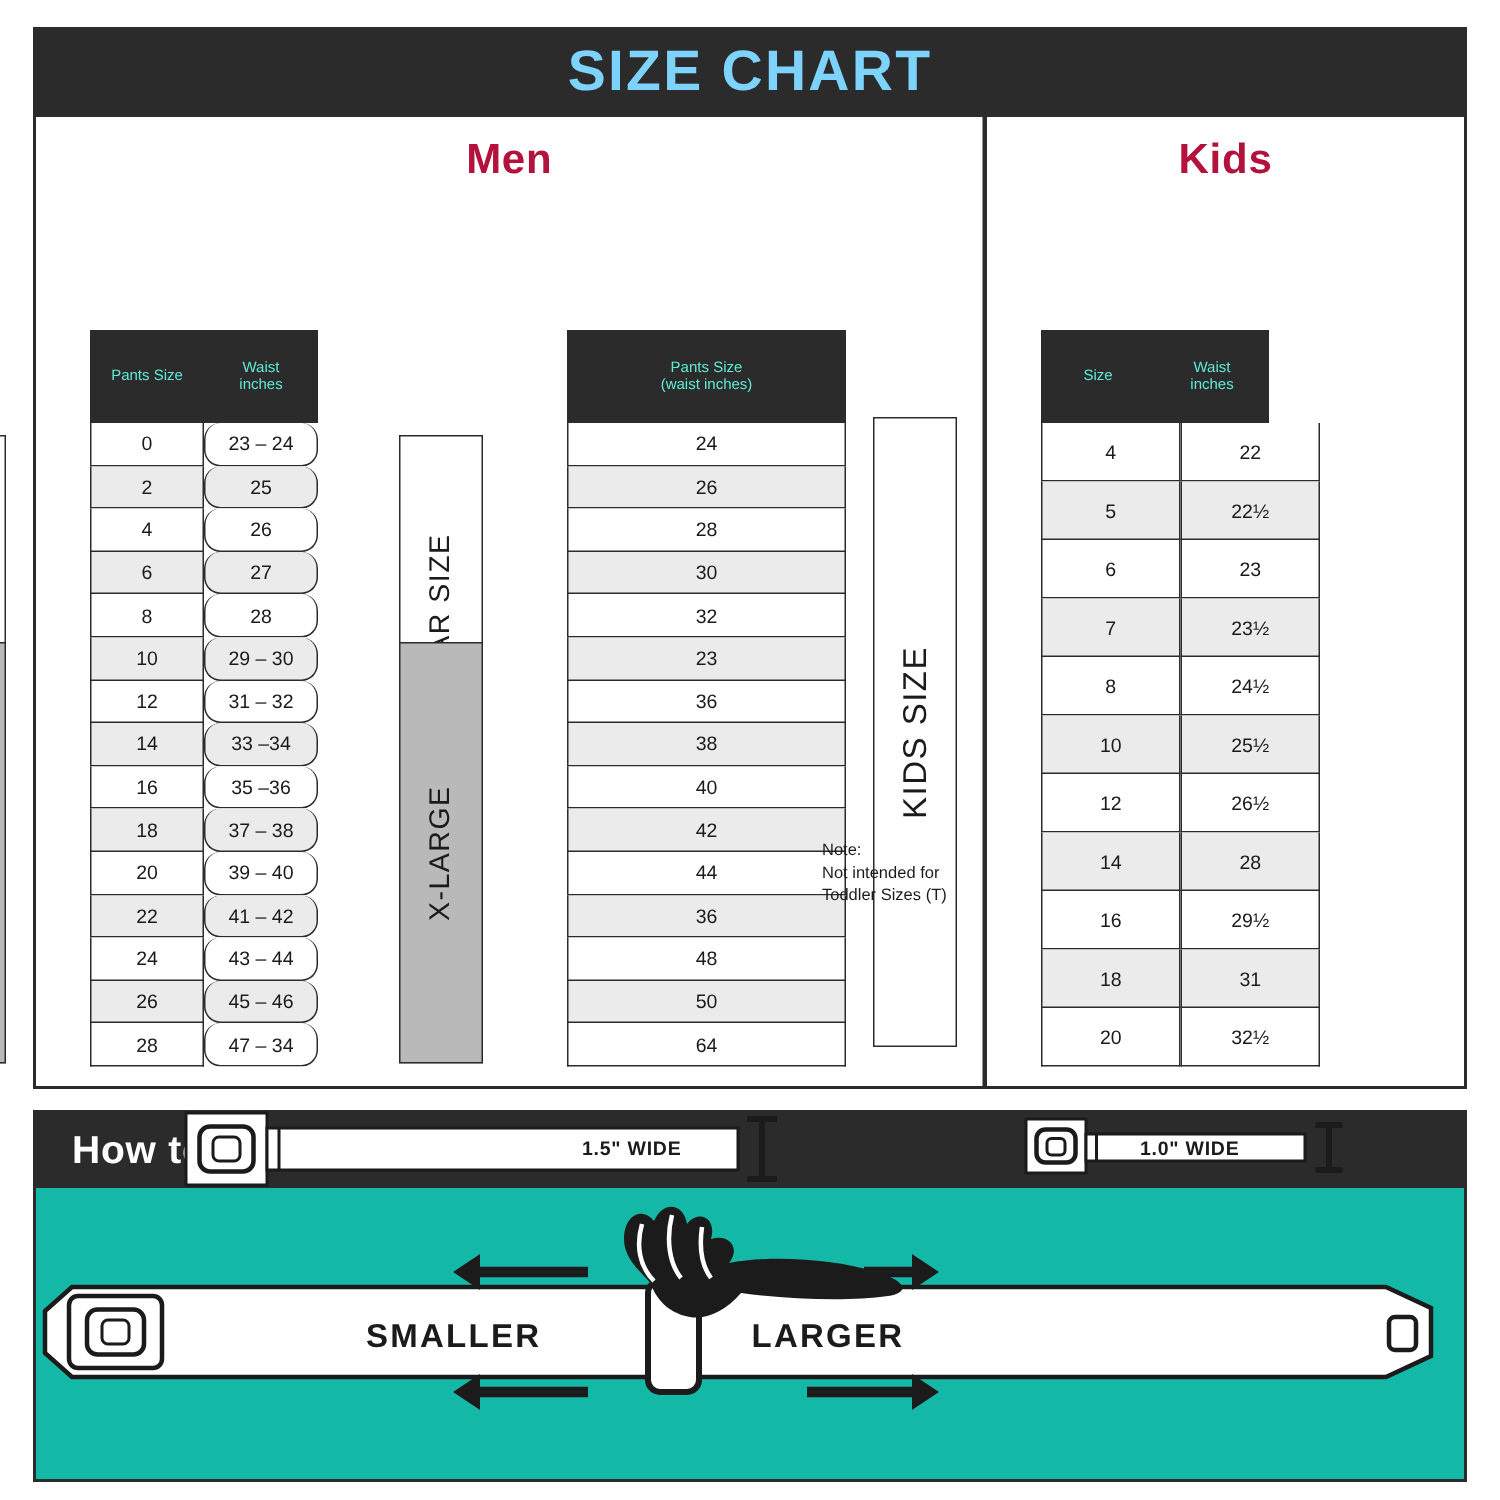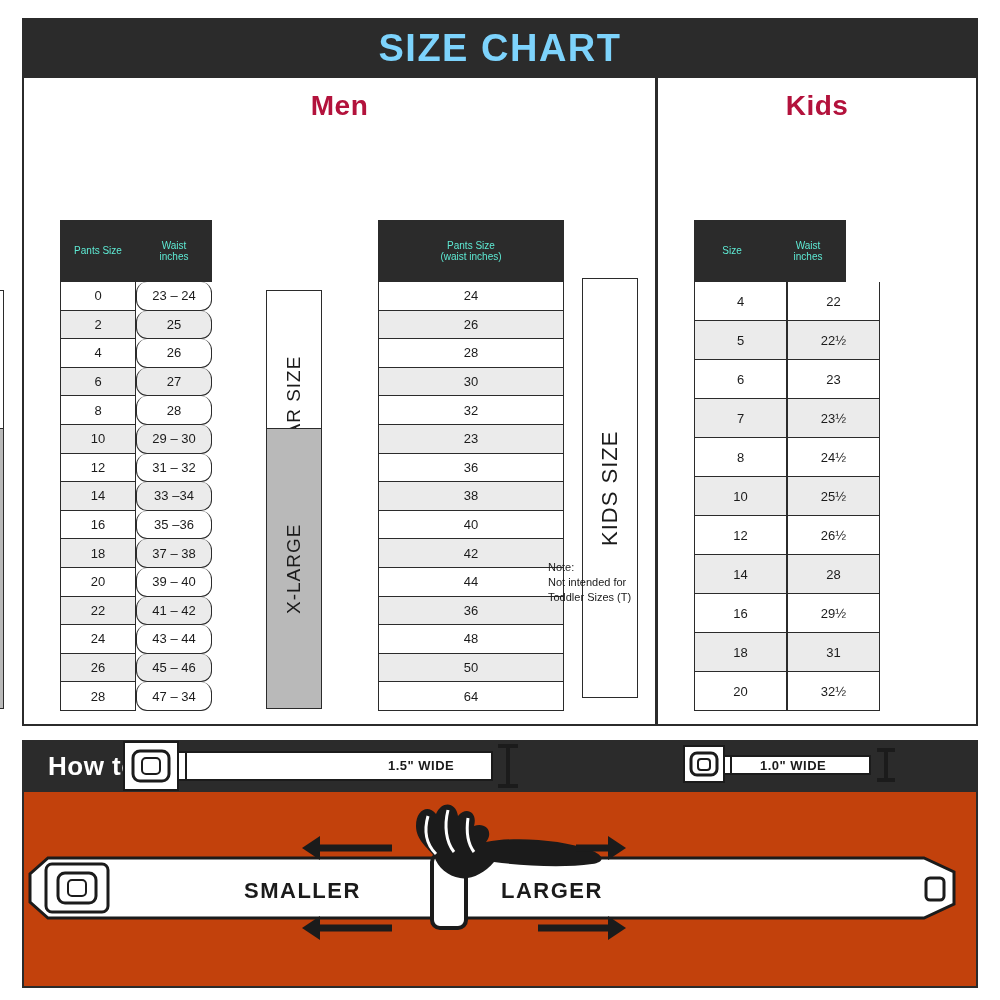--- a/index.html
+++ b/index.html
@@ -139,21 +139,21 @@
     margin-top:14px;
   }
   .howto-bar .txt {
     color:#ffffff; font-size:26px; font-weight:bold; letter-spacing:.5px;
   }
   .howto-body {
     border:2px solid #2b2b2b;
     border-top:none;
     height:196px;
     position:relative;
-    background:#c2410c;
+    background:#14b8a6;
   }
   .dir-label {
     position:absolute;
     font-size:22px;
     font-weight:bold;
     letter-spacing:1.5px;
   }
   svg { display:block; }
 </style>
 </head>

